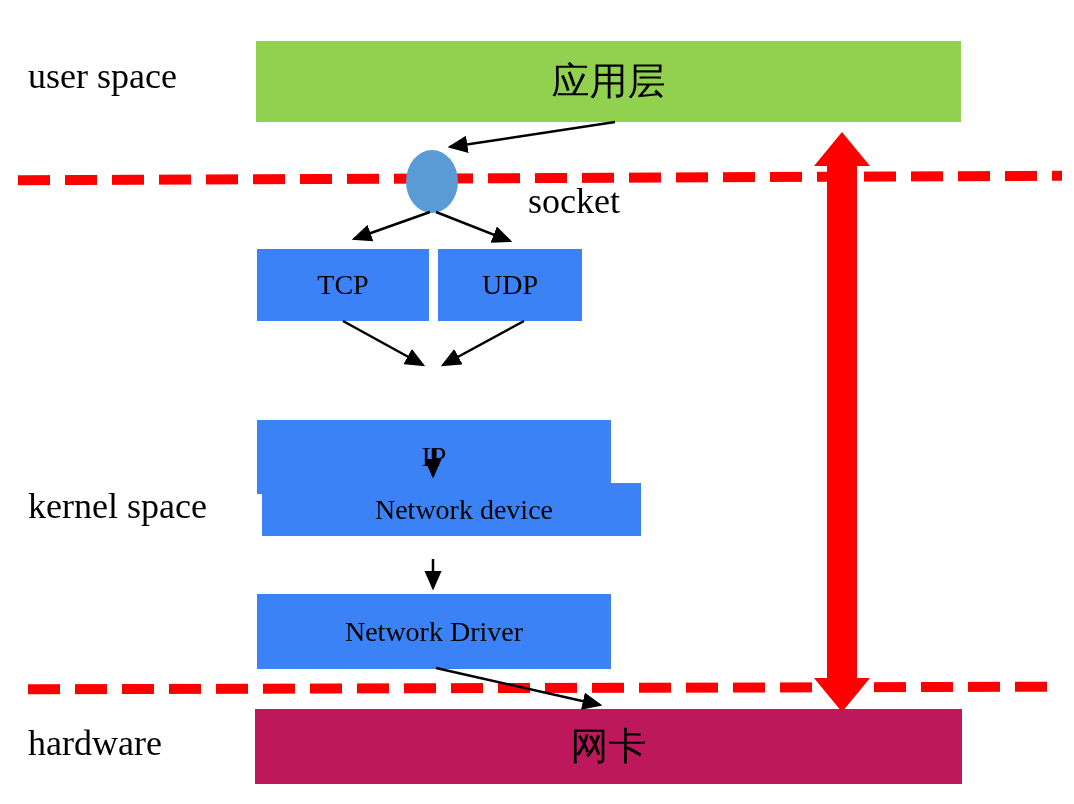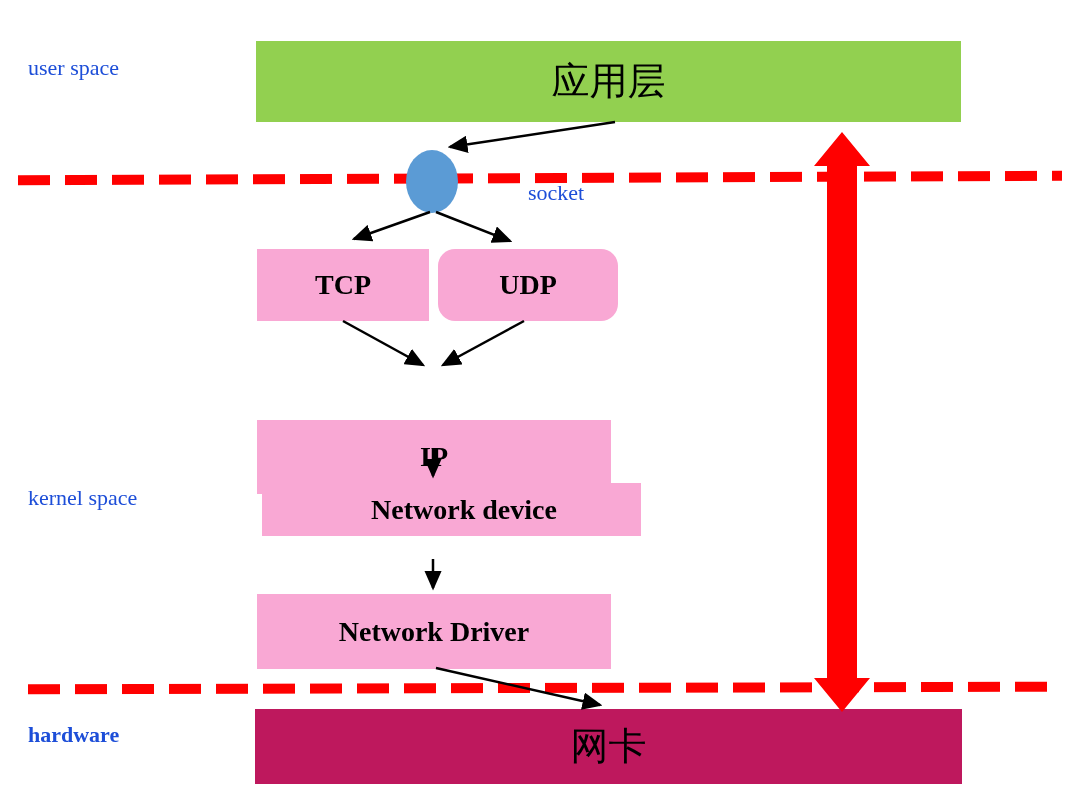--- a/index.html
+++ b/index.html
@@ -5,31 +5,31 @@
   html,body{margin:0;padding:0;background:#ffffff;}
   #canvas{
     position:relative;
     width:1074px;height:804px;
     background:#ffffff;
     font-family:"Liberation Serif","DejaVu Serif",serif;
     overflow:hidden;
   }
   .region-label{
     position:absolute;
-    font-size:22px;
-    color:#1d4ed8;
+    font-size:36px;
+    color:#000000;
     white-space:nowrap;
   }
   .box{
     position:absolute;
     display:flex;align-items:center;justify-content:center;
     font-size:28px;color:#000;
   }
   .green-box{background:#92D050;}
-  .blue-box{background:#f9a8d4;font-weight:bold;}
+  .blue-box{background:#3b82f6;}
   .gray-box{background:#be185d;}
   .cjk{font-size:38px;}
   .dashed-line{
     position:absolute;height:10px;
     background:repeating-linear-gradient(90deg,#FF0000 0 32px,transparent 32px 47px);
   }
   #socket-ellipse{
     position:absolute;
     left:406px;top:150px;width:52px;height:63px;
     background:#5B9BD5;border-radius:50%;
@@ -46,35 +46,35 @@
   .z2{z-index:2;}
   .z1{z-index:1;}
 </style>
 </head>
 <body>
 
 <div id="canvas">
 
   <div class="region-label" style="left:28px;top:55px;">user space</div>
   <div class="region-label" style="left:28px;top:445px;margin-top:40px;">kernel space</div>
-  <div class="region-label" style="left:28px;top:722px;font-weight:bold;">hardware</div>
+  <div class="region-label" style="left:28px;top:722px;">hardware</div>
 
   <div class="box green-box cjk z1" style="left:256px;top:41px;width:705px;height:81px;">
     <span>应用层</span>
   </div>
 
   <div class="dashed-line z2" style="left:18px;top:173px;width:1044px;transform:rotate(-0.25deg);"></div>
 
   <div id="socket-ellipse"></div>
   <div id="socket-label" class="region-label">socket</div>
 
   <div class="box blue-box z1" style="left:257px;top:249px;width:172px;height:72px;">
     <span>TCP</span>
   </div>
-  <div class="box blue-box z1" style="left:438px;top:249px;width:180px;height:72px;border-radius:17px;">
+  <div class="box blue-box z1" style="left:438px;top:249px;width:144px;height:72px;">
     <span>UDP</span>
   </div>
   <div class="box blue-box z1" style="left:257px;top:372px;width:354px;height:74px;margin-top:48px;">
     <span>IP</span>
   </div>
   <div class="box blue-box z1" style="left:262px;top:483px;width:354px;height:53px;padding-left:25px;">
     <span>Network device</span>
   </div>
   <div class="box blue-box z1" style="left:257px;top:594px;width:354px;height:75px;">
     <span>Network Driver</span>

